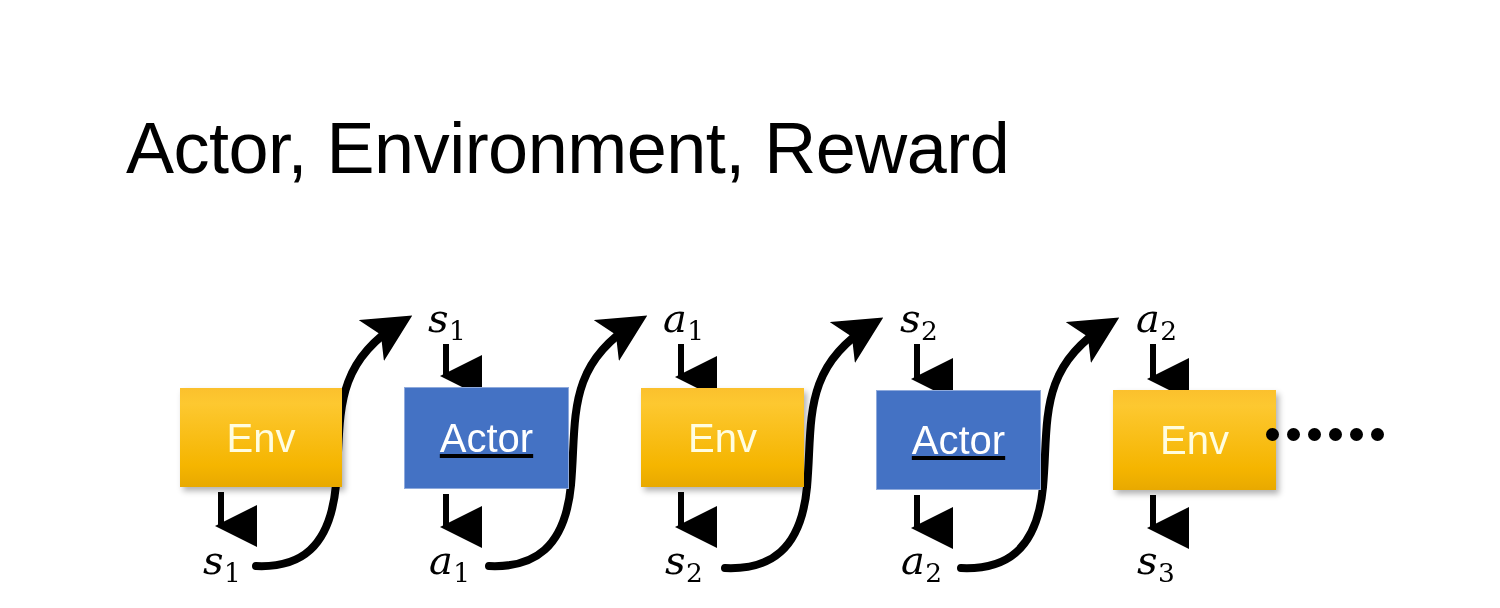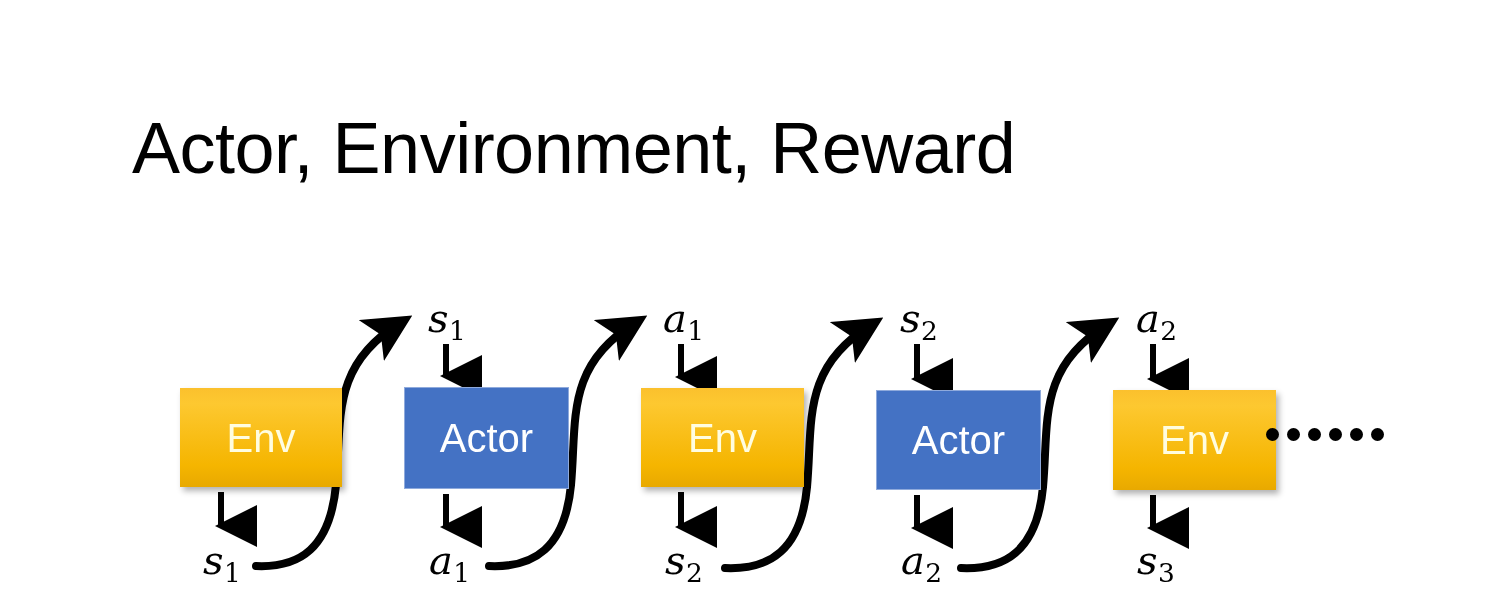--- a/index.html
+++ b/index.html
@@ -12,21 +12,21 @@
     width: 1500px;
     height: 608px;
     background: #ffffff;
     overflow: hidden;
     font-family: "Liberation Sans", sans-serif;
   }
 
   
   #slide-title {
     position: absolute;
-    left: 132px;
+    left: 126px;
     top: 112px;
     font-family: "Liberation Sans", sans-serif;
     font-size: 72px;
     font-weight: 400;
     color: #000000;
     letter-spacing: -0.5px;
     white-space: nowrap;
     line-height: 1.0;
   }
 
@@ -55,20 +55,21 @@
     line-height: 1;
   }
   .node-env {
     background: linear-gradient(180deg, #fbc02d 0%, #fdc830 16%, #f5b500 78%, #e8a900 100%);
     box-shadow: 3px 4px 6px rgba(0,0,0,0.30);
   }
   .node-env .node-label { color: #fffde0; }
   .node-actor {
     background: #4472c4;
     border: 1px solid #8faadc;
+    text-decoration: underline;
   }
   .node-actor .node-label { color: #ffffff; }
 
   
   .math-label {
     position: absolute;
     font-family: "DejaVu Serif", serif;
     font-style: italic;
     font-size: 40px;
     color: #000000;

